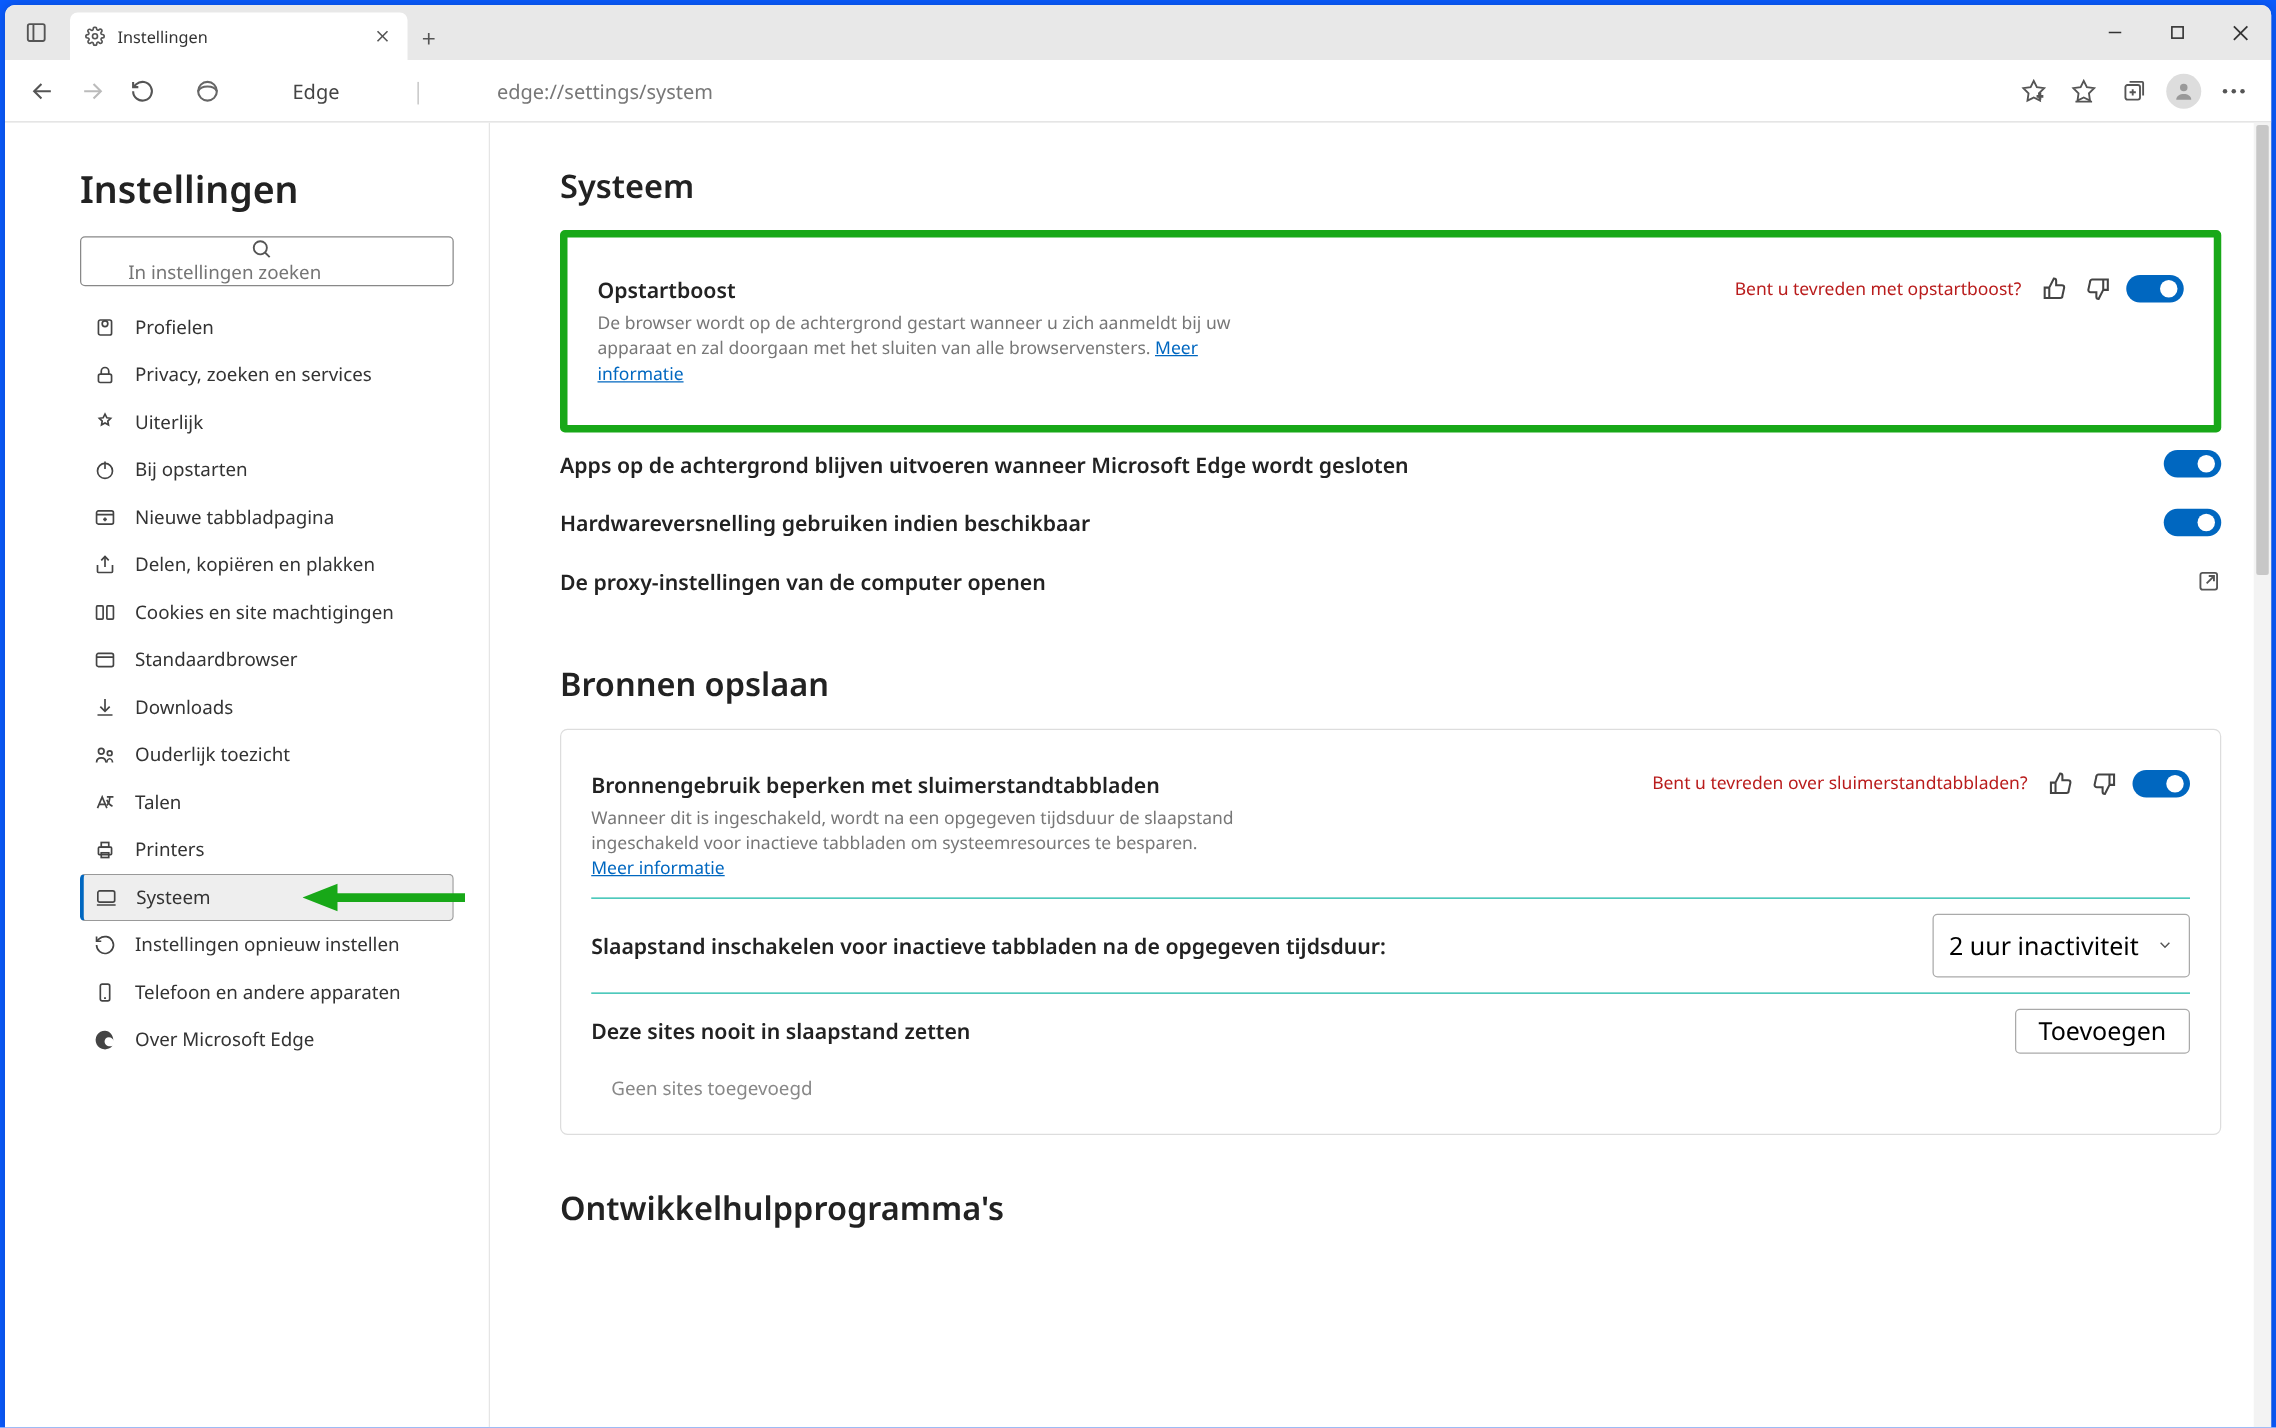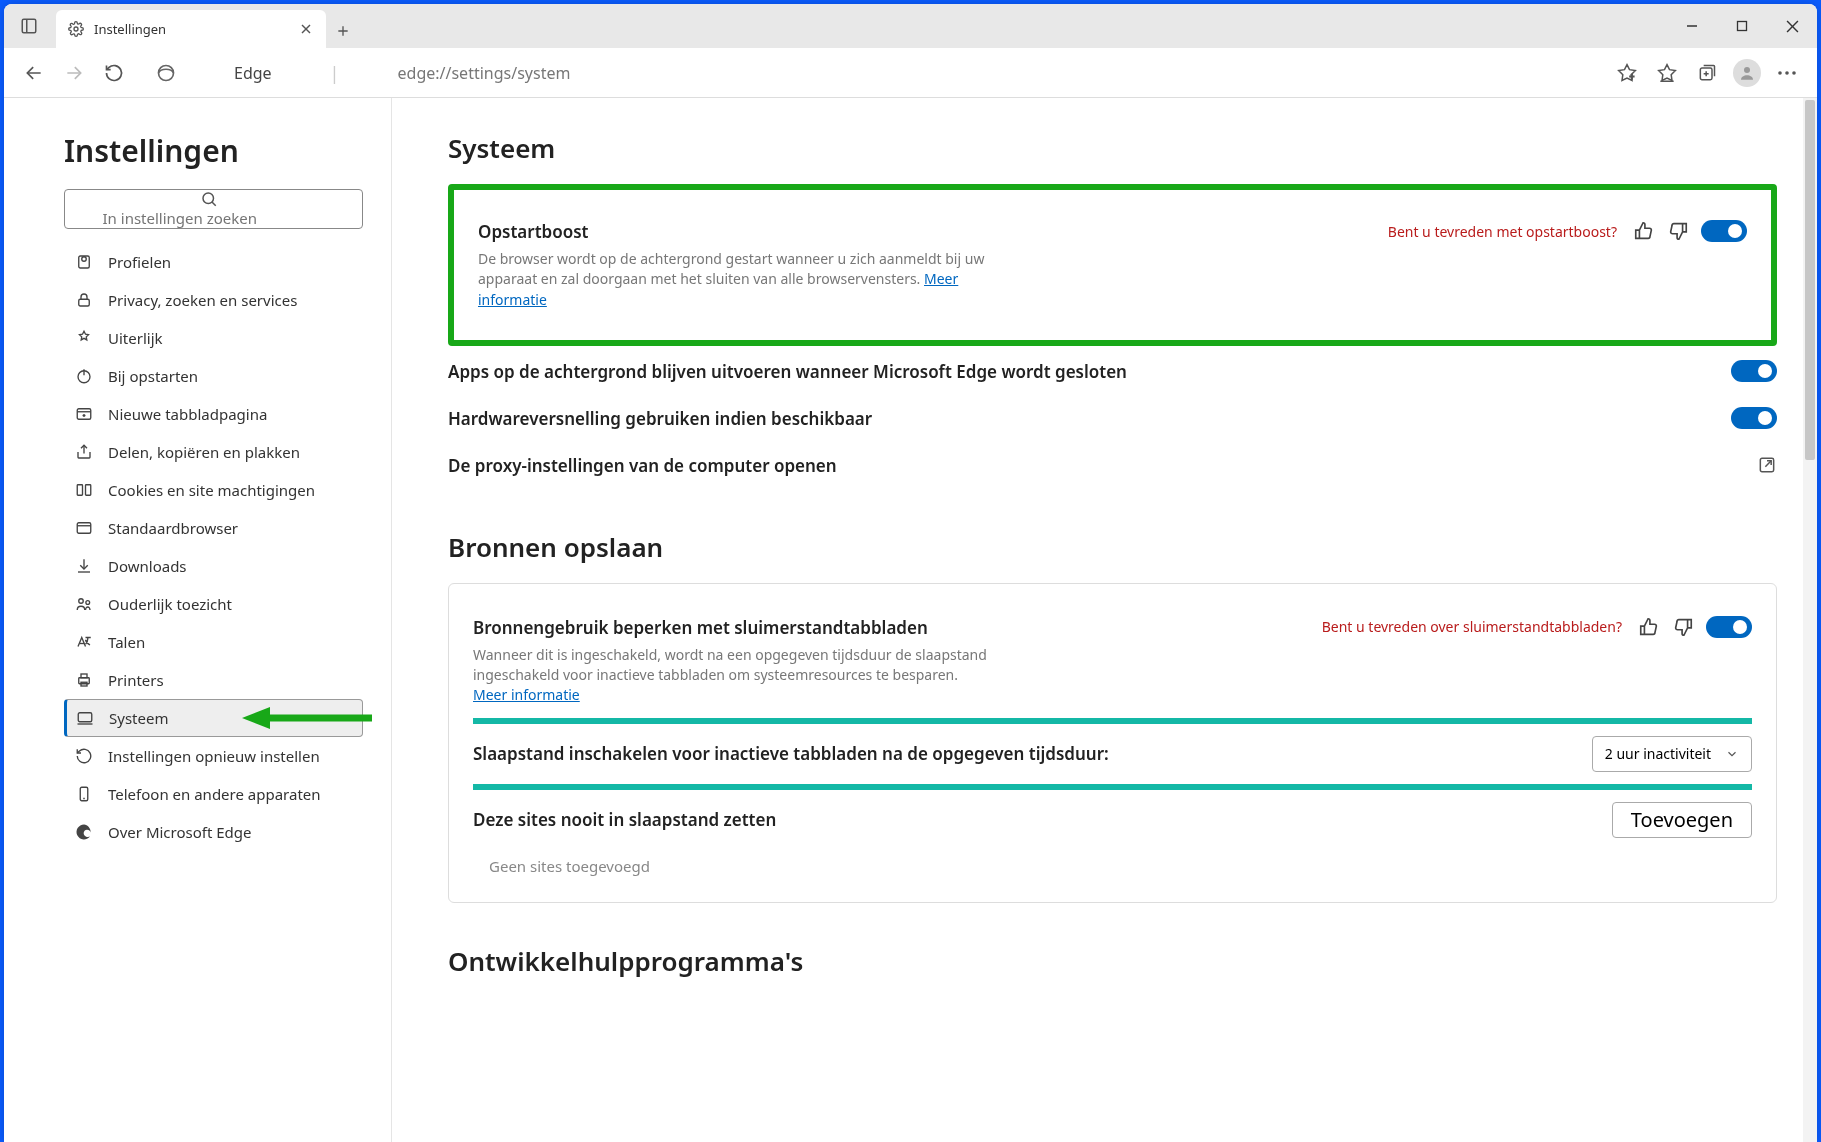--- a/index.html
+++ b/index.html
@@ -57,23 +57,23 @@
 .setting-desc { font-size:14px; color:#777; max-width:520px; line-height:1.45; }
 .setting-desc a { color:#0067c0; text-decoration:underline; }
 .setting-right { display:flex; align-items:center; gap:12px; }
 .feedback-q { font-size:14px; color:#b91c1c; margin-right:4px; }
 .thumb { width:22px; height:22px; color:#444; cursor:pointer; }
 .toggle { width:46px; height:22px; background:#0067c0; border-radius:11px; position:relative; cursor:pointer; }
 .toggle .knob { width:14px; height:14px; background:#fff; border-radius:50%; position:absolute; top:4px; right:5px; }
 .extlink { width:20px; height:20px; color:#555; cursor:pointer; }
 
 .card { border:1px solid #ddd; border-radius:6px; padding:20px 24px 10px 24px; }
-.card .setting-row { border-bottom:6px solid #14b8a6; }
+.card .setting-row { border-bottom:1px solid #14b8a6; }
 .card .setting-row:last-child { border-bottom:none; }
-.dropdown { border:1px solid #aaa; border-radius:4px; height:36px; padding:0 12px; display:flex; align-items:center; gap:14px; font-size:14px; cursor:pointer; }
+.dropdown { border:1px solid #aaa; border-radius:4px; height:51px; padding:0 12px; display:flex; align-items:center; gap:14px; font-size:20px; cursor:pointer; }
 .addbtn { border:1px solid #aaa; border-radius:4px; height:36px; padding:0 18px; font-size:20px; background:#fff; cursor:pointer; }
 .nosites { color:#888; font-size:15px; padding:6px 0 16px 16px; }
 
 .scrollbar-stub { position:absolute; right:0; top:0; width:14px; height:100%; background:#f3f3f3; }
 .scrollbar-thumb { position:absolute; right:2px; top:2px; width:10px; height:360px; background:#c7c7c7; border-radius:2px; }
 
 svg { display:block; }
 </style>
 </head>
 <body>

